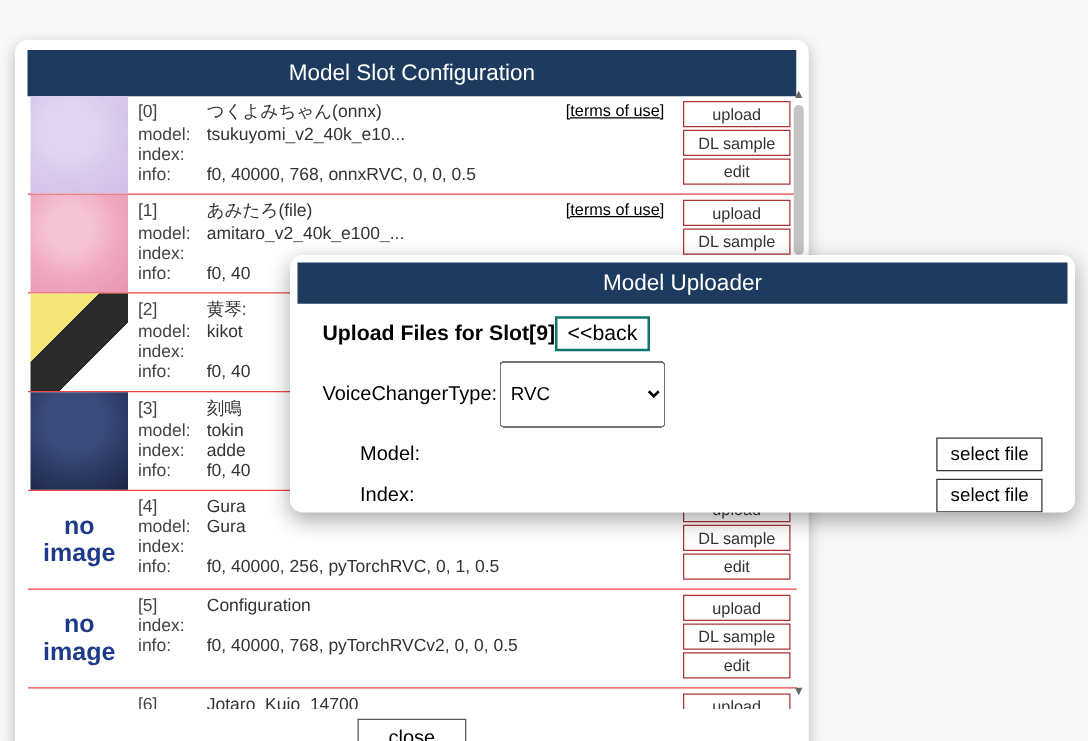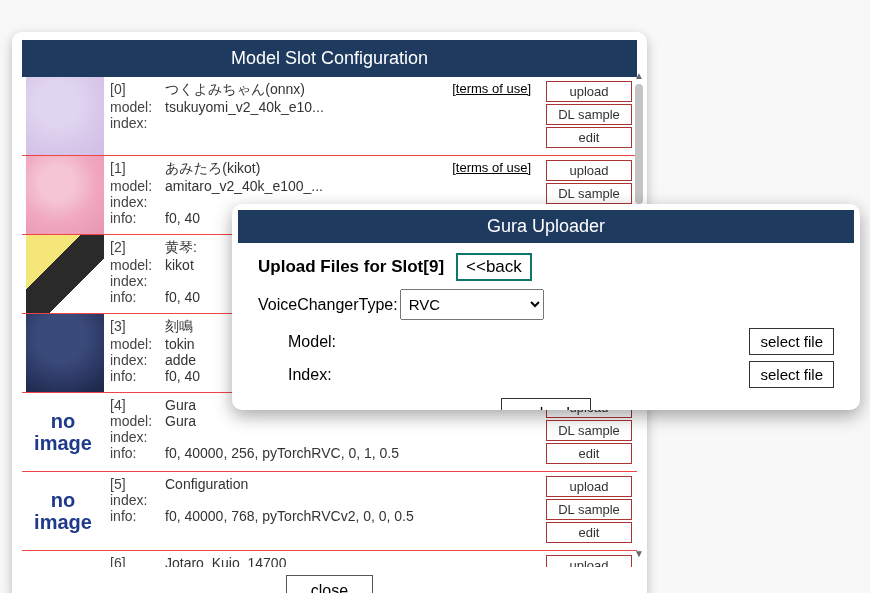--- a/index.html
+++ b/index.html
@@ -9,21 +9,21 @@
   position: absolute; top: 32px; left: 12px; width: 635px; height: 570px;
   background: #fff; border-radius: 10px; box-shadow: 0 4px 12px rgba(0,0,0,0.25);
   overflow: hidden;
 }
 .main-header {
   background: #1e3a5f; color: #fff; font-size: 18px; font-weight: 500; text-align: center;
   padding: 8px 0; margin: 8px 10px 0 10px;
 }
 .slot-list { height: 490px; overflow-y: auto; margin: 0 10px; }
 .slot-row { display: flex; border-bottom: 1px solid #ef4444; min-height: 78px; }
-.thumb { width: 82px; height: 78px; flex-shrink: 0; display: flex; align-items: center; justify-content: flex-end; }
+.thumb { width: 82px; height: 78px; flex-shrink: 0; display: flex; align-items: center; justify-content: center; }
 .noimg { color: #1e3a8a; font-weight: bold; font-size: 20px; text-align: center; line-height: 1.1; }
 .slot-info { flex: 1; padding: 4px 6px; font-size: 14px; color: #333; position: relative; }
 .slot-info .lbl { display: inline-block; width: 55px; color: #444; }
 .slot-info .line { white-space: nowrap; overflow: hidden; text-overflow: ellipsis; }
 .tou { position: absolute; top: 4px; right: 10px; font-size: 13px; color: #000000; text-decoration: underline; }
 .btn-col { width: 96px; padding: 4px 0; display: flex; flex-direction: column; gap: 2px; align-items: center; }
 .btn { background: #fff; border: 1px solid #a33; color: #333; font-size: 13px; padding: 2px 0; width: 86px; text-align: center; cursor: pointer; }
 .close-row { text-align: center; padding: 8px 0; }
 .close-btn { border: 1px solid #555; background: #fff; padding: 6px 24px; font-size: 16px; cursor: pointer; }
 
@@ -33,24 +33,24 @@
 .scrollbar-thumb { position: absolute; left: 2px; top: 14px; width: 8px; height: 120px; background: #c4c4c4; border-radius: 4px; }
 
 .uploader {
   position: absolute; top: 204px; left: 232px; width: 628px; height: 206px;
   background: #fff; border-radius: 10px; box-shadow: 0 6px 18px rgba(0,0,0,0.35);
   overflow: hidden; z-index: 10; padding: 6px;
 }
 .uploader-header { background: #1e3a5f; color: #fff; font-size: 18px; font-weight: 500; text-align: center; padding: 6px 0; }
 .uploader-body { padding: 10px 20px; }
 .uprow { display: flex; align-items: center; margin-bottom: 8px; }
-.uptitle { font-size: 17px; font-weight: 600; margin-right: 12px; }
+.uptitle { font-size: 17px; font-weight: 600; }
 .back-btn { border: 2px solid #0f766e; background: #fff; font-size: 17px; padding: 2px 8px; cursor: pointer; }
 .vct-label { font-size: 16px; margin-right: 2px; }
-.typesel { font-size: 15px; padding: 5px 4px; width: 144px; }
+.typesel { font-size: 15px; padding: 16px 4px; width: 132px; }
 .filerow { display: flex; align-items: center; margin-bottom: 6px; }
 .filelbl { width: 70px; margin-left: 30px; font-size: 16px; }
 .filebtn { margin-left: auto; border: 1px solid #333; background: #fff; padding: 4px 10px; font-size: 15px; cursor: pointer; }
 .upload-btn { display: block; margin: 10px auto 0; border: 1px solid #333; background: #fff; padding: 6px 20px; font-size: 16px; cursor: pointer; }
 
 
 .av { width: 78px; height: 78px; }
 .av0 { background: radial-gradient(circle at 40% 35%, #e0d5f0 30%, #d8c8ea 60%, #d0bee5); }
 .av1 { background: radial-gradient(circle at 40% 35%, #f5c5d5 25%, #f0a8c0 55%, #e895b0); }
 .av2 { background: linear-gradient(135deg, #f5e67a 35%, #2a2a2a 35%, #2a2a2a 65%, #fff 65%); }
@@ -63,34 +63,35 @@
   <div class="main-header">Model Slot Configuration</div>
   <div class="slot-list" id="slot-list">
       <div class="slot-row">
         <div class="thumb">
           <div class="av av0"></div>
         </div>
         <div class="slot-info">
           <div class="line"><span class="lbl">[0]</span><span>つくよみちゃん(onnx)</span></div>
           <div class="line"><span class="lbl">model:</span><span>tsukuyomi_v2_40k_e10...</span></div>
           <div class="line"><span class="lbl">index:</span><span></span></div>
+          <div class="line"><span class="lbl">info:</span><span>f0, 40000, 768, onnxRVC, 0, 0, 0.5</span></div>
           <span class="tou">[terms of use]</span>
         </div>
         <div class="btn-col">
           <button class="btn">upload</button>
           <button class="btn">DL sample</button>
           <button class="btn">edit</button>
         </div>
       </div>
       <div class="slot-row">
         <div class="thumb">
           <div class="av av1"></div>
         </div>
         <div class="slot-info">
-          <div class="line"><span class="lbl">[1]</span><span>あみたろ(kikot)</span></div>
+          <div class="line"><span class="lbl">[1]</span><span>あみたろ(file)</span></div>
           <div class="line"><span class="lbl">model:</span><span>amitaro_v2_40k_e100_...</span></div>
           <div class="line"><span class="lbl">index:</span><span></span></div>
           <div class="line"><span class="lbl">info:</span><span>f0, 40</span></div>
           <span class="tou">[terms of use]</span>
         </div>
         <div class="btn-col">
           <button class="btn">upload</button>
           <button class="btn">DL sample</button>
           <button class="btn">edit</button>
         </div>
@@ -172,21 +173,21 @@
     <button class="close-btn">close</button>
   </div>
   <div class="scrollbar-track">
     <div class="scrollbar-up">▲</div>
     <div class="scrollbar-thumb"></div>
     <div class="scrollbar-down">▼</div>
   </div>
 </div>
 
 <div class="uploader">
-  <div class="uploader-header">Gura Uploader</div>
+  <div class="uploader-header">Model Uploader</div>
   <div class="uploader-body">
     <div class="uprow">
       <span class="uptitle">Upload Files for Slot[9]</span>
       <button class="back-btn">&lt;&lt;back</button>
     </div>
     <div class="uprow">
       <span class="vct-label">VoiceChangerType:</span>
       <select class="typesel">
         <option>RVC</option>
       </select>

